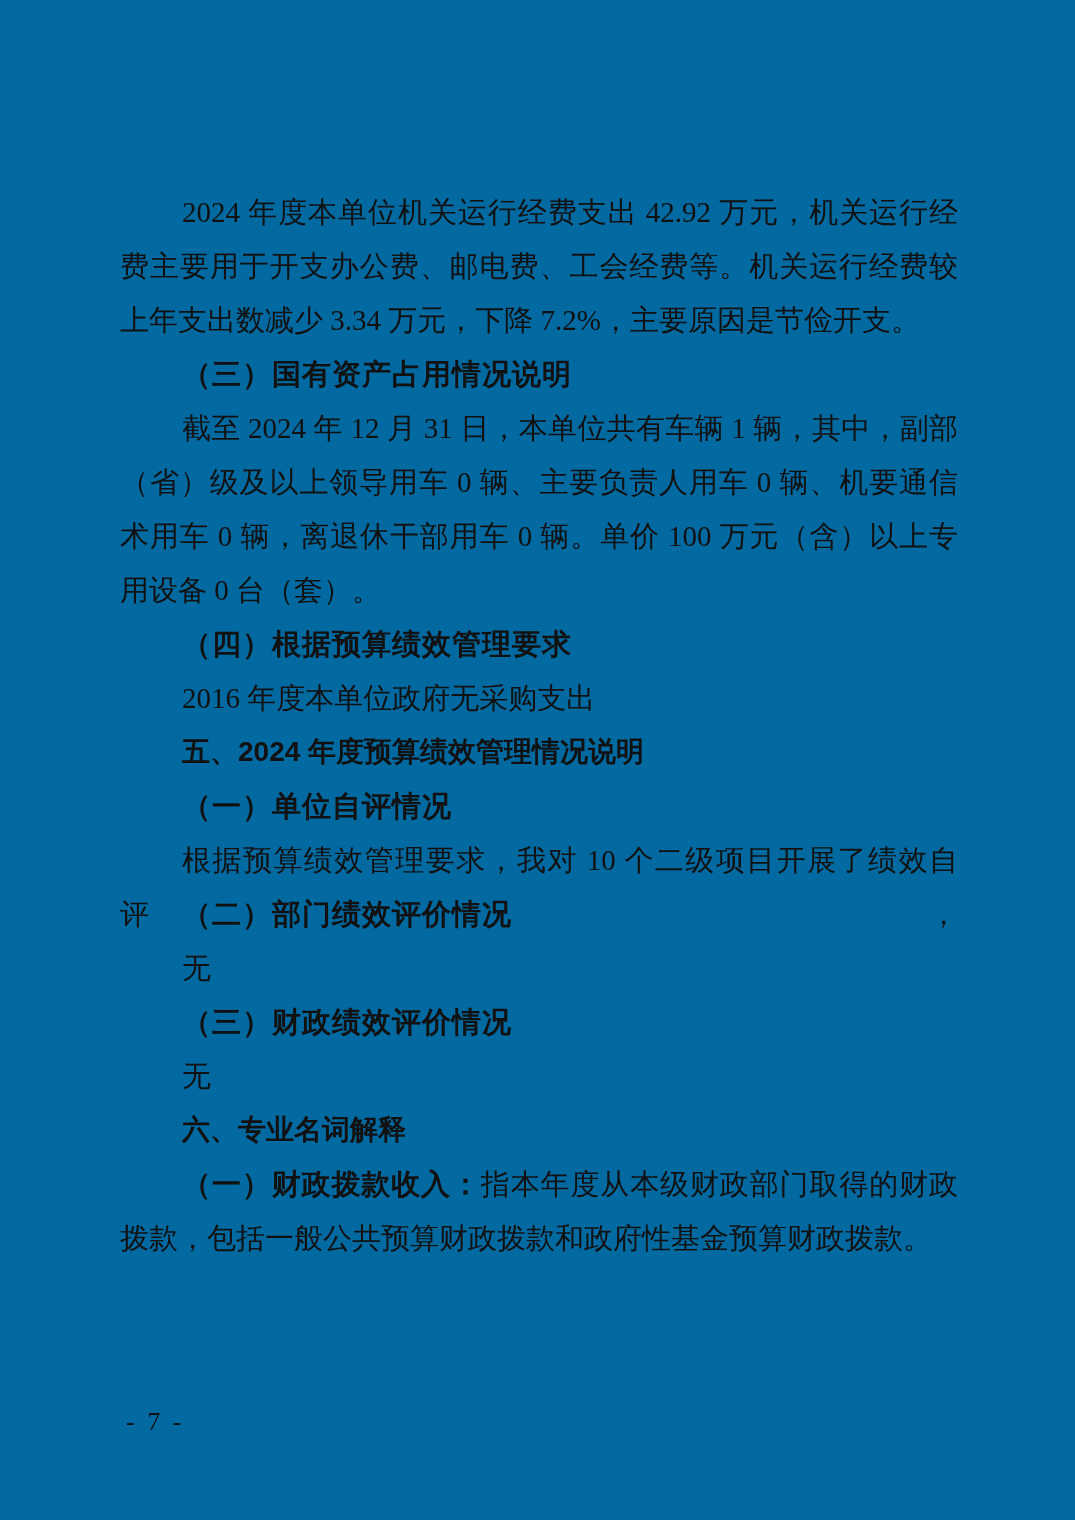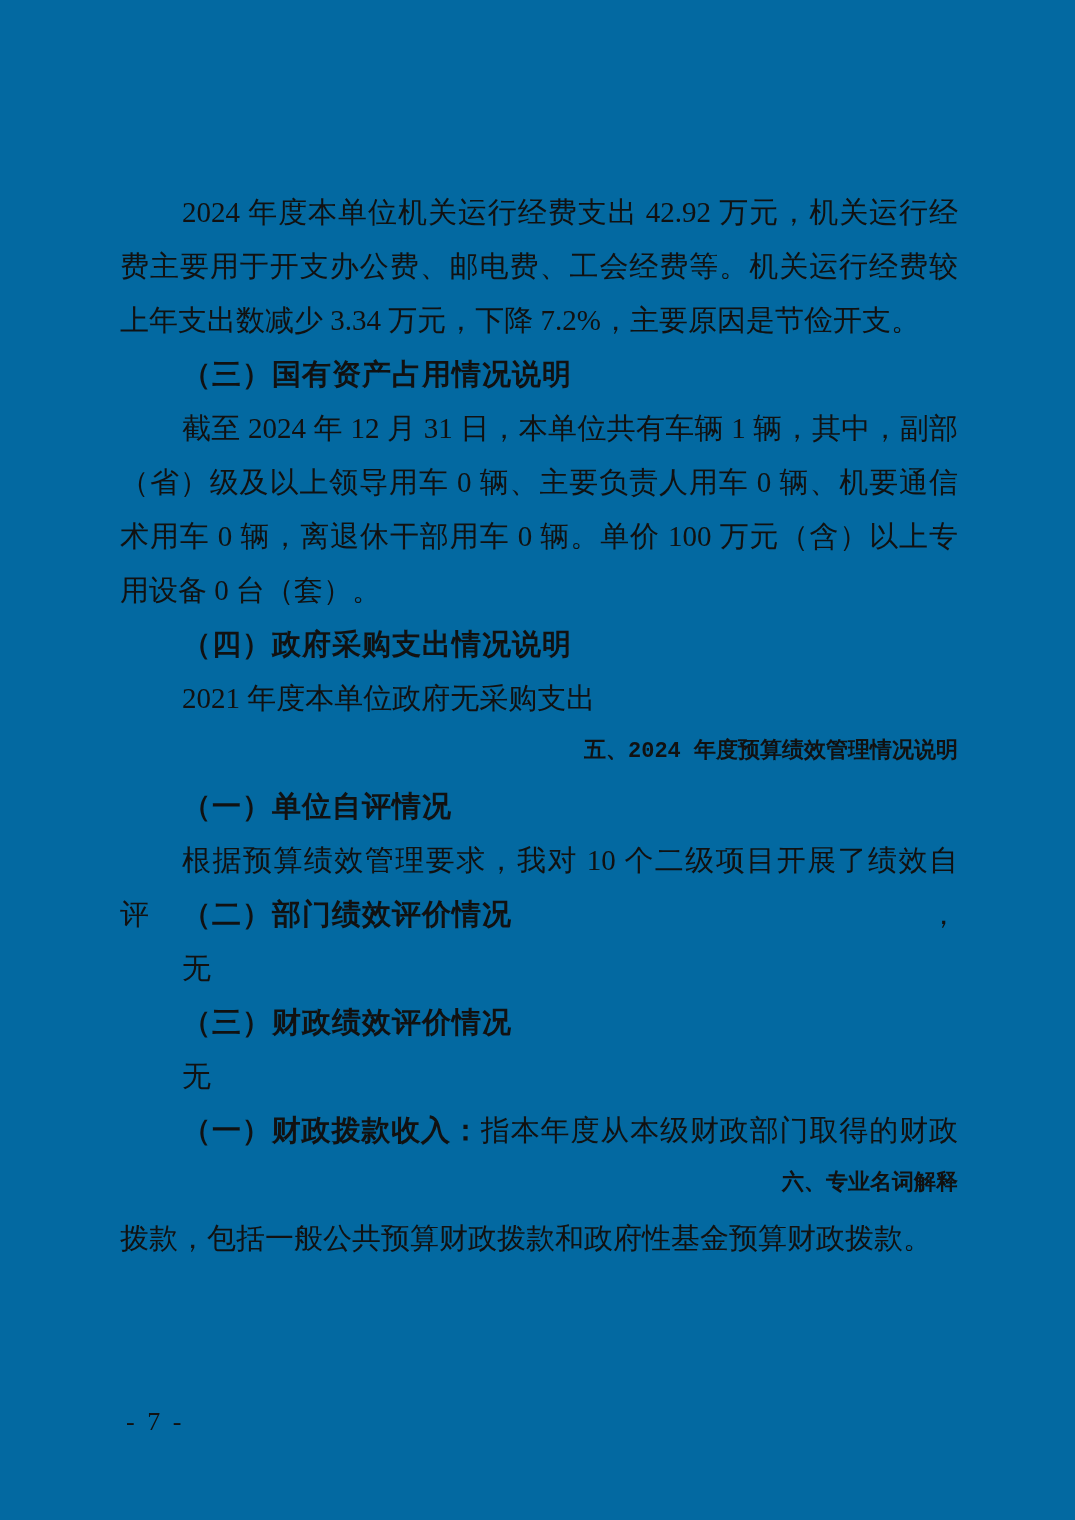--- a/index.html
+++ b/index.html
@@ -31,24 +31,23 @@
     color: #111111;
   }
   .line.indent {
     text-indent: 62px;
   }
   .line.stretch {
     text-align: justify;
     text-align-last: justify;
   }
   .line.h1 {
-    font-family: Liberation Mono, monospace;
+    font-family: Liberation Sans, sans-serif;
     font-weight: 700;
-    font-size: 22px;
-    text-align: right;
+    font-size: 28px;
   }
   .line.h2 {
     font-weight: 600;
     letter-spacing: 1px;
   }
   .line .lead {
     font-weight: 700;
   }
   .page-number {
     position: absolute;
@@ -68,27 +67,27 @@
 <div class="page">
   <div class="text-block" id="text-block">
       <div class="line body indent stretch">2024 年度本单位机关运行经费支出 42.92 万元，机关运行经</div>
       <div class="line body stretch">费主要用于开支办公费、邮电费、工会经费等。机关运行经费较</div>
       <div class="line body">上年支出数减少 3.34 万元，下降 7.2%，主要原因是节俭开支。</div>
       <div class="line h2 indent">（三）国有资产占用情况说明</div>
       <div class="line body indent stretch">截至 2024 年 12 月 31 日，本单位共有车辆 1 辆，其中，副部</div>
       <div class="line body stretch">（省）级及以上领导用车 0 辆、主要负责人用车 0 辆、机要通信</div>
       <div class="line body stretch">术用车 0 辆，离退休干部用车 0 辆。单价 100 万元（含）以上专</div>
       <div class="line body">用设备 0 台（套）。</div>
-      <div class="line h2 indent">（四）政府采购支出情况说明</div>
-      <div class="line body indent">2021 年度本单位政府无采购支出</div>
+      <div class="line h2 indent">（四）根据预算绩效管理要求</div>
+      <div class="line body indent">2016 年度本单位政府无采购支出</div>
       <div class="line h1 indent">五、2024 年度预算绩效管理情况说明</div>
       <div class="line h2 indent">（一）单位自评情况</div>
       <div class="line body indent stretch">根据预算绩效管理要求，我对 10 个二级项目开展了绩效自评，</div>
       <div class="line h2 indent">（二）部门绩效评价情况</div>
       <div class="line body indent">无</div>
       <div class="line h2 indent">（三）财政绩效评价情况</div>
       <div class="line body indent">无</div>
+      <div class="line h1 indent">六、专业名词解释</div>
       <div class="line body indent stretch"><span class="lead">（一）财政拨款收入：</span><span>指本年度从本级财政部门取得的财政</span></div>
-      <div class="line h1 indent">六、专业名词解释</div>
       <div class="line body">拨款，包括一般公共预算财政拨款和政府性基金预算财政拨款。</div>
     </div>
   <div class="page-number">- 7 -</div>
 </div>
 
 </body></html>

